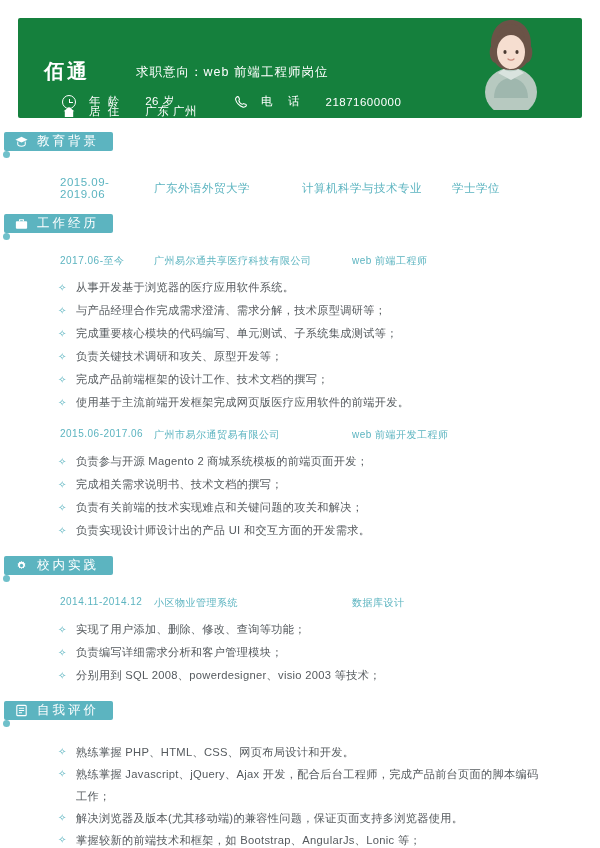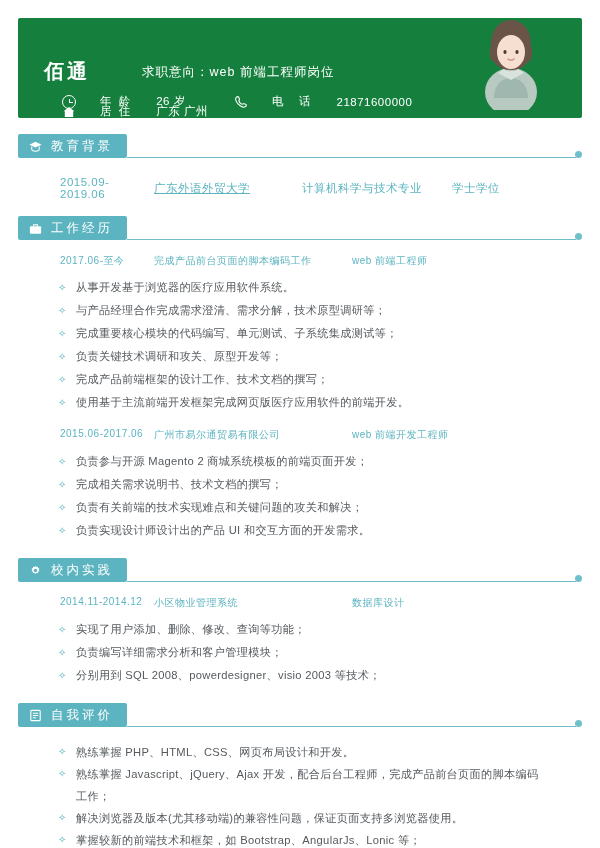--- a/index.html
+++ b/index.html
@@ -26,32 +26,32 @@
   }
   .name {
     position: absolute;
     left: 26px; top: 40px;
     font-size: 20px;
     letter-spacing: 3px;
     font-weight: bold;
   }
   .objective {
     position: absolute;
-    left: 124px; top: 46px;
+    left: 118px; top: 46px;
     font-size: 12.5px;
     letter-spacing: 1px;
   }
   .hdr-row {
     position: absolute;
     font-size: 11.5px;
     letter-spacing: 0.5px;
     display: flex;
     align-items: center;
   }
-  .hdr-row .lbl { margin-left: 24px; letter-spacing: 2px; }
+  .hdr-row .lbl { margin-left: 13px; letter-spacing: 2px; }
   .hdr-row .val { margin-left: 24px; letter-spacing: 0.5px; }
   .r1 { left: 44px; top: 76px; }
   .r2 { left: 216px; top: 76px; }
   .r3 { left: 44px; top: 86px; }
   .r4 { left: 216px; top: 103px; }
   .cicon {
     width: 14px; height: 14px;
     border: 1.2px solid #ffffff;
     border-radius: 50%;
     display: inline-block;
@@ -78,24 +78,25 @@
 
   
   .avatar {
     position: absolute;
     right: 34px; top: -12px;
     width: 74px; height: 104px;
   }
   
   .section-head {
     position: relative;
-    margin: 0 18px;
+    margin: 0 4px;
     height: 26px;
     display: flex;
-    align-items: flex-end;
+    align-items: flex-start;
+    flex-direction: column;
   }
   .sh-badge {
     background: #5cb4c0;
     color: #fff;
     height: 24px;
     display: flex;
     align-items: center;
     padding: 0 14px 0 10px;
     border-radius: 2px;
     font-size: 12.5px;
@@ -124,21 +125,21 @@
   .block { margin: 0 18px; padding: 0 6px; }
   .edu-row {
     display: flex;
     align-items: center;
     color: #5cb4c0;
     font-size: 11.5px;
     letter-spacing: 0.5px;
     padding: 18px 0 14px 0;
   }
   .edu-row .date { width: 130px; padding-left: 36px; }
-  .edu-row .school { width: 148px; text-decoration: underline; }
+  .edu-row .school { width: 148px; }
   .edu-row .major { width: 150px; }
   .edu-row .degree { }
 
   .job-head {
     display: flex;
     color: #5cb4c0;
     font-size: 10px;
     letter-spacing: 0.5px;
     padding: 14px 0 8px 0;
   }
@@ -262,21 +263,21 @@
       </span>
       <span>工作经历</span>
     </div>
     <div class="sh-line"></div>
     <div class="sh-dot"></div>
   </div>
   <div class="block">
     <div>
       <div class="job-head">
         <span class="date">2017.06-至今</span>
-        <span class="company">完成产品前台页面的脚本编码工作</span>
+        <span class="company">广州易尔通共享医疗科技有限公司</span>
         <span class="role">web 前端工程师</span>
       </div>
       <ul class="duties">
         <li>从事开发基于浏览器的医疗应用软件系统。</li>
         <li>与产品经理合作完成需求澄清、需求分解，技术原型调研等；</li>
         <li>完成重要核心模块的代码编写、单元测试、子系统集成测试等；</li>
         <li>负责关键技术调研和攻关、原型开发等；</li>
         <li>完成产品前端框架的设计工作、技术文档的撰写；</li>
         <li>使用基于主流前端开发框架完成网页版医疗应用软件的前端开发。</li>
       </ul>

